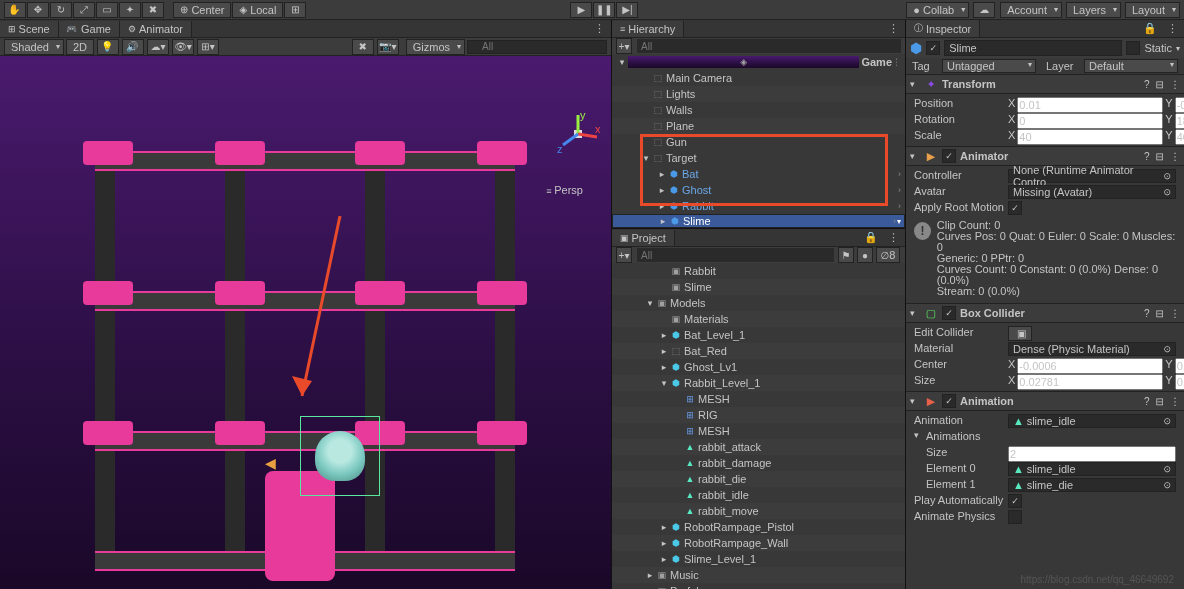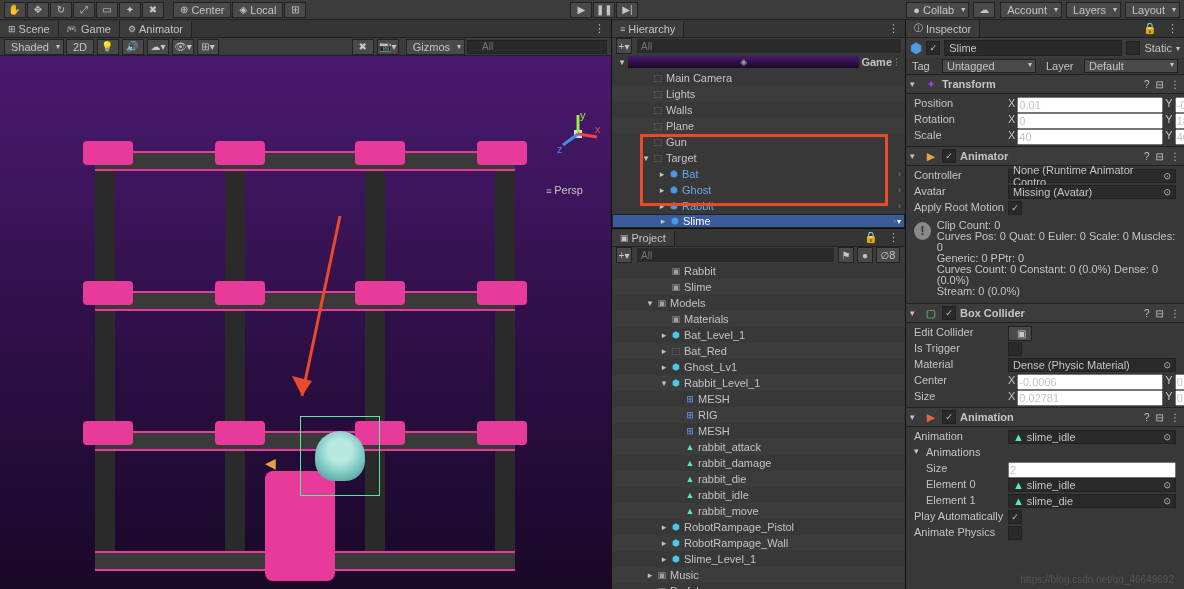--- a/index.html
+++ b/index.html
@@ -506,24 +506,20 @@
         <span class="ic">?</span>
           <span class="ic">⊟</span>
           <span class="ic">⋮</span>
       </div>
       <div class="comp-body">
         <div class="field-row">
             <span class="lbl">Edit Collider</span>
             <div class="btn" style="width:24px;text-align:center">▣</div>
           </div>
         <div class="field-row">
-            <span class="lbl">Is Trigger</span>
-            <div class="chk"></div>
-          </div>
-        <div class="field-row">
             <span class="lbl">Material</span>
             <div class="objref">
               <span>Dense (Physic Material)</span>
               <span class="dot">⊙</span>
             </div>
           </div>
         <div class="field-row">
             <span class="lbl">Center</span>
             <span class="ax">X</span>
             <input class="num" value="-0.0006" style="">

